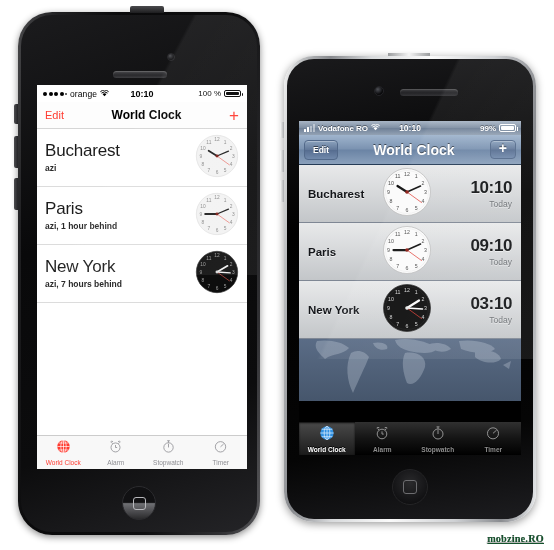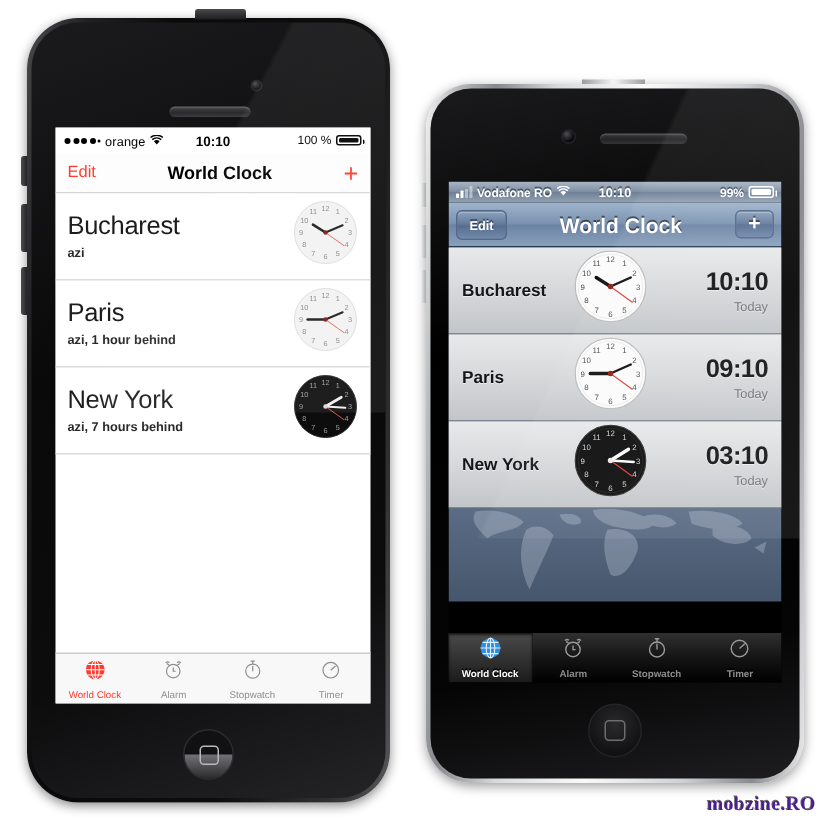--- a/index.html
+++ b/index.html
@@ -188,22 +188,22 @@
   .tab6.active .tl6 { color: #fff; }
 
   .home4 { position: absolute; bottom: 14px; left: 50%; margin-left: -18px;
     width: 36px; height: 36px; border-radius: 50%;
     background: radial-gradient(circle at 50% 38%, #2a2a2c, #121214 70%, #09090a 100%);
     border: 1px solid #242426; display: flex; align-items: center; justify-content: center; }
   .home4 i { width: 14px; height: 14px; border: 1.2px solid #6d6d70; border-radius: 3px; display: block; }
 
   
   .wm { position: absolute; right: 10px; bottom: 6px;
-    font-family: "Liberation Serif", serif; font-size: 13px; font-weight: bold;
-    color: #4c1d95; text-shadow: 1px 1px 0 #fff, -0.5px -0.5px 0 #6f6f6f; letter-spacing: .3px; }
+    font-family: "Liberation Serif", serif; font-size: 10px; font-weight: bold;
+    color: #14532d; text-shadow: 1px 1px 0 #fff, -0.5px -0.5px 0 #6f6f6f; letter-spacing: .3px; text-decoration: underline; }
 
   .clockwrap { display: block; }
 </style>
 </head>
 <body>
 
 <div id="stage">
 
   <div id="phone5">
     <div class="topbtn"></div>

